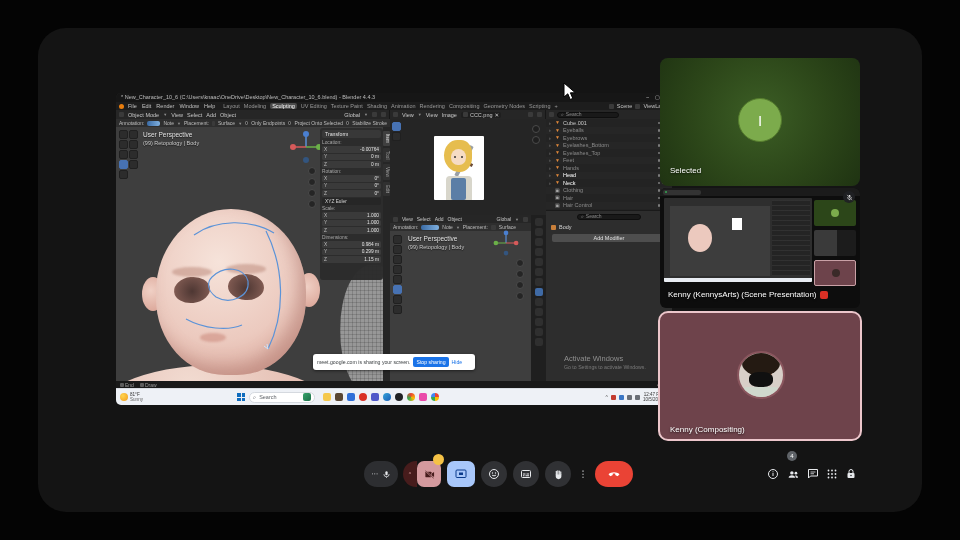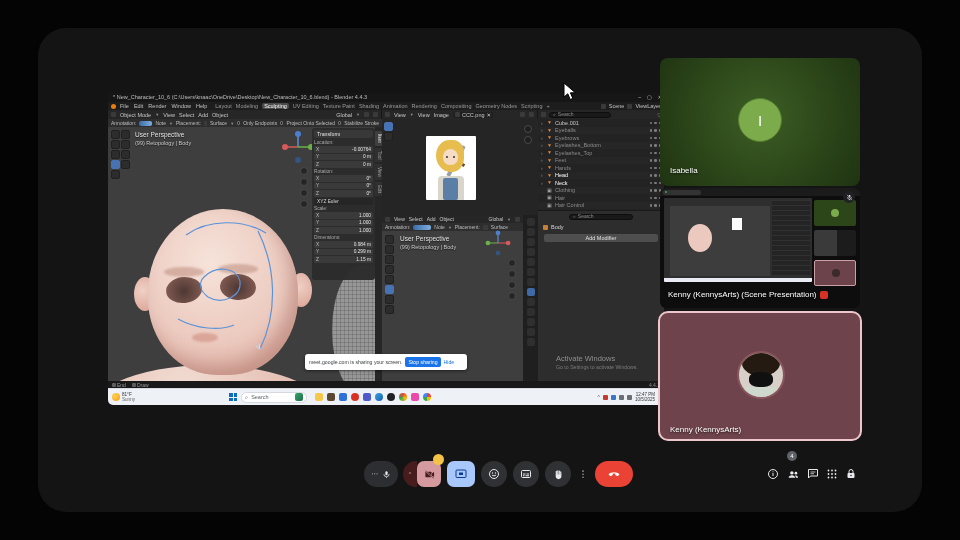--- a/index.html
+++ b/index.html
@@ -3,21 +3,21 @@
 <meta charset="utf-8">
 <style>
   *{margin:0;padding:0;box-sizing:border-box;}
   html,body{width:960px;height:540px;background:#040404;overflow:hidden;font-family:"Liberation Sans",sans-serif;}
   .abs{position:absolute;}
 
   
   #meet-window{left:38px;top:28px;width:884px;height:484px;background:#141414;border-radius:28px;}
 
   
-  #shared-screen{left:108px;top:93px;width:556px;height:312px;border-radius:5px;overflow:hidden;background:#2a2a2a;}
+  #shared-screen{left:116px;top:93px;width:556px;height:312px;border-radius:5px;overflow:hidden;background:#2a2a2a;}
   .bl-titlebar{left:0;top:0;width:556px;height:9px;background:#161616;color:#bdbdbd;font-size:5.5px;line-height:9px;white-space:nowrap;}
   .bl-title{left:5px;top:0;width:480px;overflow:hidden;}
   .bl-winbtns{right:2px;top:0;display:flex;gap:6px;color:#cfcfcf;font-size:5px;line-height:9px;}
   .bl-menubar{left:0;top:9px;width:556px;height:8px;background:#1d1d1d;display:flex;align-items:center;gap:4px;padding:0 3px;white-space:nowrap;}
   .bl-logo{width:5px;height:5px;border-radius:50%;background:#e87d0d;flex:0 0 auto;}
   .bl-menus,.bl-workspaces{display:flex;gap:5px;font-size:5.5px;color:#c2c2c2;}
   .bl-workspaces{gap:4px;color:#9a9a9a;margin-left:4px;}
   .bl-workspaces .ws.active{background:#4b4b4b;color:#fff;border-radius:2px;padding:0 2px;}
   .bl-scene{margin-left:auto;display:flex;gap:3px;align-items:center;font-size:5.5px;color:#c2c2c2;}
   .mini-sq{display:inline-block;width:5px;height:5px;background:#3a3a3a;border-radius:1px;}
@@ -696,21 +696,21 @@
     <span class="txt">meet.google.com is sharing your screen.</span>
     <span class="stopbtn">Stop sharing</span>
     <span class="hidebtn">Hide</span>
   </div>
 </div>
 
 <div class="abs" id="tile-isabella">
   <div class="abs avatar-i">
       <span>I</span>
     </div>
-  <div class="tile-label" style="left:10px;top:108px;">Isabella</div>
+  <div class="tile-label" style="left:10px;top:108px;">Selected</div>
 </div>
 
 <div class="abs" id="tile-pres">
   <div class="abs mini-topstrip">
       <span class="abs mini-chip">
         <i></i>
       </span>
     </div>
   <div class="abs mini-shot">
     <div class="abs mini-vp">
@@ -742,21 +742,21 @@
   </div>
 </div>
 
 <div class="abs" id="tile-kenny">
   <div class="abs avatar-k">
     <div class="k-shirt"></div>
       <div class="k-face"></div>
       <div class="k-hair"></div>
       <div class="k-mask"></div>
   </div>
-  <div class="tile-label" style="left:10px;top:112px;">Kenny (KennysArts)</div>
+  <div class="tile-label" style="left:10px;top:112px;">Kenny (Compositing)</div>
 </div>
 
 <div class="ctrl" id="ctrl-mic-pill">
   <span class="dots3">⋯</span>
   <svg width="9" height="9" viewBox="0 0 24 24">
       <rect x="9" y="3" width="6" height="11" rx="3" fill="#e8eaed"></rect>
       <path d="M5 11a7 7 0 0 0 14 0" fill="none" stroke="#e8eaed" stroke-width="2"></path>
       <line x1="12" y1="18" x2="12" y2="21" stroke="#e8eaed" stroke-width="2"></line>
     </svg>
 </div>

